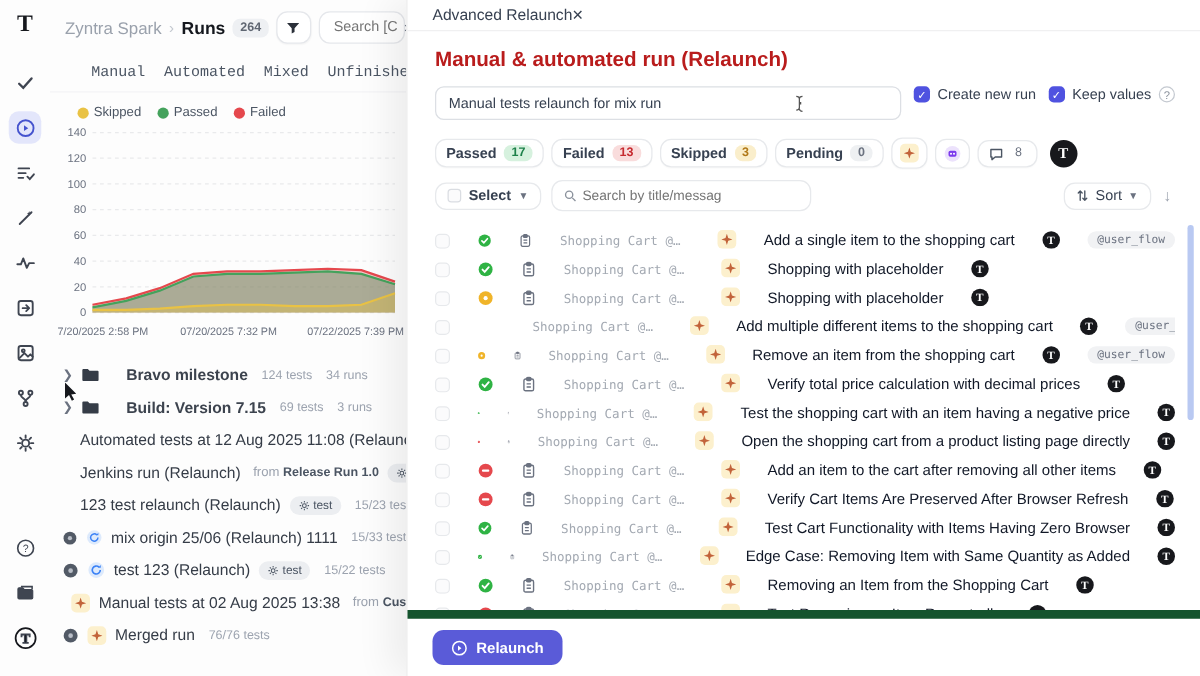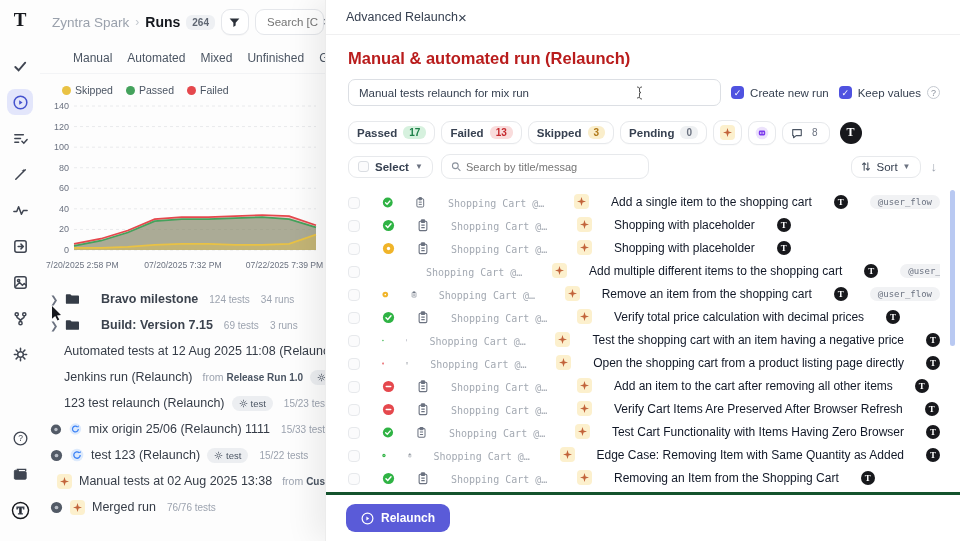--- a/index.html
+++ b/index.html
@@ -21,21 +21,21 @@
   .lp-header { display:flex; align-items:center; gap:6px; padding:9px 6px 8px 12px; white-space:nowrap; }
   .crumb-project { color:#9aa1ac; font-size:13.5px; }
   .crumb-sep { color:#c3c8cf; font-size:12px; }
   .crumb-page { color:#15181e; font-size:14px; font-weight:bold; }
   .count-badge { background:#eef0f3; color:#5f6672; font-size:10px; font-weight:bold; border-radius:6px; padding:2px 6px; }
   .filter-btn { width:28px; height:26px; border:1px solid #e5e7eb; border-radius:9px; background:#fff; display:flex; align-items:center; justify-content:center; cursor:pointer; box-shadow:0 1px 1px rgba(0,0,0,.03); }
   .lp-search { display:flex; align-items:center; gap:4px; border:1px solid #e5e7eb; border-radius:9px; background:#fff; height:26px; padding:0 7px; flex:1; min-width:0; }
   .lp-search input { border:none; outline:none; width:52px; font-size:11.5px; color:#6b7280; background:transparent; font-family:"Liberation Sans",sans-serif; }
   .lp-search .x { color:#6b7280; font-size:12px; cursor:pointer; }
   .lp-tabs { display:flex; align-items:center; gap:15px; padding:8px 6px 8px 18px; font-size:12px; color:#4b5563; border-bottom:1px solid #f3f4f6; }
-  .lp-tab { cursor:pointer; white-space:nowrap; }
+  .lp-tab { cursor:pointer; white-space:nowrap;font-family:Liberation Mono, monospace; }
 
   
   .legend { display:flex; gap:13px; padding:10px 0 0 22px; font-size:10.5px; color:#4b5563; }
   .legend-item { display:flex; align-items:center; gap:4px; }
   .legend-dot { width:9px; height:9px; border-radius:50%; display:inline-block; }
   #chart-box { padding:2px 0 0 4px; }
 
   .panel-vscroll { position:absolute; right:1px; top:263px; width:3px; height:38px; background:#cfd4da; border-radius:2px; }
 
   
@@ -44,26 +44,26 @@
   .run-row .chev { color:#6b7280; font-size:10px; width:8px; }
   .run-row .run-name { color:#353c47; }
   .run-row.folder .run-name { font-weight:bold; color:#3c434e;padding-left:15px; }
   .run-stat { color:#9ca3af; font-size:10px; margin-left:4px; }
   .run-from { color:#9ca3af; font-size:10.5px; margin-left:3px; }
   .run-from b { color:#4b5563; font-size:10px; }
   .run-pill { background:#eceef1; border-radius:8px; color:#4b5563; font-size:9.5px; padding:2px 7px; display:inline-flex; align-items:center; gap:3px; }
 
   
   .modal { position:absolute; left:325px; top:0; width:635px; height:541px; background:#fff; border-left:1px solid #ececec; box-shadow:-12px 0 28px rgba(0,0,0,.07); display:flex; flex-direction:column; }
-  .modal-header { height:35px; display:flex; align-items:center; padding:0 20px; border-bottom:1px solid #f0f0f1; flex:none; }
+  .modal-header { height:25px; display:flex; align-items:center; padding:0 20px; border-bottom:1px solid #f0f0f1; flex:none; }
   .modal-header .mh-title { font-size:12.5px; color:#374151; }
   .modal-close { font-size:15px; color:#374151; cursor:pointer; line-height:1; }
   .modal-body { padding:14px 20px 0 22px; flex:1; overflow:hidden; position:relative; }
   .m-heading { font-size:16.5px; font-weight:bold; color:#b91c1c; margin-bottom:11px; }
-  .name-row { display:flex; align-items:center; gap:10px; }
+  .name-row { display:flex; align-items:flex-start; gap:10px; }
   .name-input { width:433px; height:27px; border:1px solid #dcdfe4; border-radius:7px; padding:0 10px; font-size:11.5px; color:#374151; outline:none; font-family:"Liberation Sans",sans-serif; }
   .chk-group { display:flex; align-items:center; gap:6px; font-size:11.5px; color:#374151; white-space:nowrap; }
   .chk { width:13px; height:13px; border-radius:4px; background:#4f52e0; color:#fff; font-size:9px; display:flex; align-items:center; justify-content:center; cursor:pointer; }
   .help-circle { width:13px; height:13px; border:1px solid #c4c9d0; border-radius:50%; color:#8a919c; font-size:9px; display:flex; align-items:center; justify-content:center; }
 
   .chips-row { display:flex; align-items:center; gap:6px; margin-top:14px; }
   .chip { display:inline-flex; align-items:center; gap:6px; border:1px solid #e7e9ec; background:#fff; border-radius:9px; padding:4px 8px; font-size:11.5px; font-weight:bold; color:#374151; cursor:pointer; box-shadow:0 1px 1px rgba(0,0,0,.02); }
   .chip .cbadge { font-size:10px; font-weight:bold; border-radius:6px; padding:1px 6px; }
   .cbadge.green { background:#d6f1de; color:#1d8049; }
   .cbadge.red { background:#f9dcdc; color:#c62a2f; }
@@ -87,21 +87,21 @@
   .trow { display:flex; align-items:flex-end; gap:22px; height:23px; white-space:nowrap; overflow:hidden; }
   .trow .cb { width:12px; height:12px; border:1px solid #e7e9ec; border-radius:4px; background:#fbfbfc; flex:none; cursor:pointer; }
   .folder-label { font-family:"DejaVu Sans Mono",monospace; font-size:10px; color:#a3a9b2; width:104px; overflow:hidden; flex:none; }
   .manual-ic { width:15px; height:15px; border-radius:4px; background:#fcf0cd; display:flex; align-items:center; justify-content:center; flex:none; }
   .ttitle { font-size:12px; color:#111827; cursor:pointer; }
   .tbadge { width:14px; height:14px; border-radius:50%; background:#17181c; color:#fff; font-size:9px; font-weight:bold; display:flex; align-items:center; justify-content:center; flex:none; font-family:"Liberation Serif",serif; }
   .tag { font-family:"DejaVu Sans Mono",monospace; font-size:9px; color:#6b7280; background:#f1f2f4; border-radius:8px; padding:2px 8px; }
 
   .modal-vscroll { position:absolute; right:5px; top:155px; width:5px; height:156px; background:#b9c9f2; border-radius:3px; }
 
-  .modal-footer { border-top:3px solid #14532d; padding:9px 20px; display:flex; gap:9px; flex:none; }
+  .modal-footer { border-top:7px solid #14532d; padding:9px 20px; display:flex; gap:9px; flex:none; }
   .btn-primary { display:inline-flex; align-items:center; gap:7px; background:#5a5bd8; color:#fff; border:none; border-radius:9px; padding:7px 15px; font-size:12px; font-weight:bold; cursor:pointer; font-family:"Liberation Sans",sans-serif; }
   .btn-secondary { background:#fff; color:#374151; border:1px solid #e7e9ec; border-radius:9px; padding:7px 16px; font-size:12px; cursor:pointer; font-family:"Liberation Sans",sans-serif; }
 
   .ibeam-cursor { position:absolute; left:309px; top:51px; color:#444; }
   .mouse-cursor { position:absolute; left:11px; top:306px; }
 </style>
 </head>
 <body>
 
 <div class="app">

